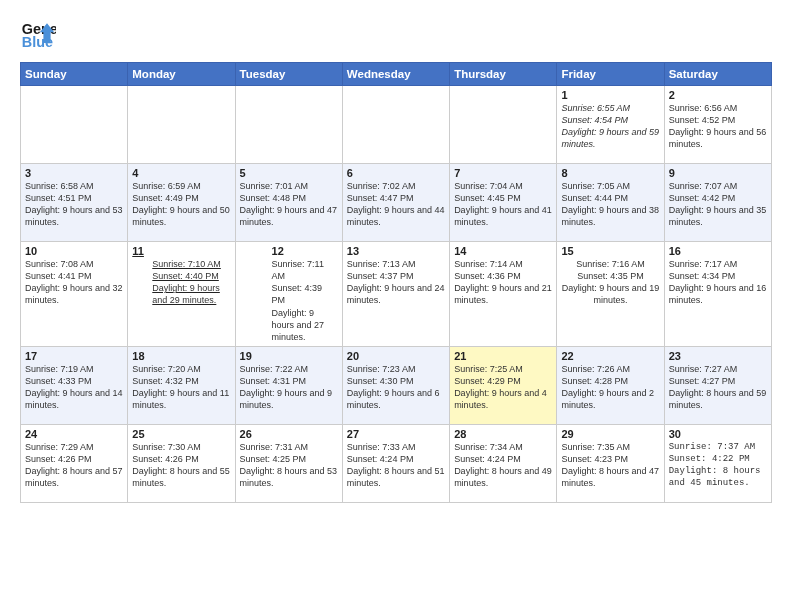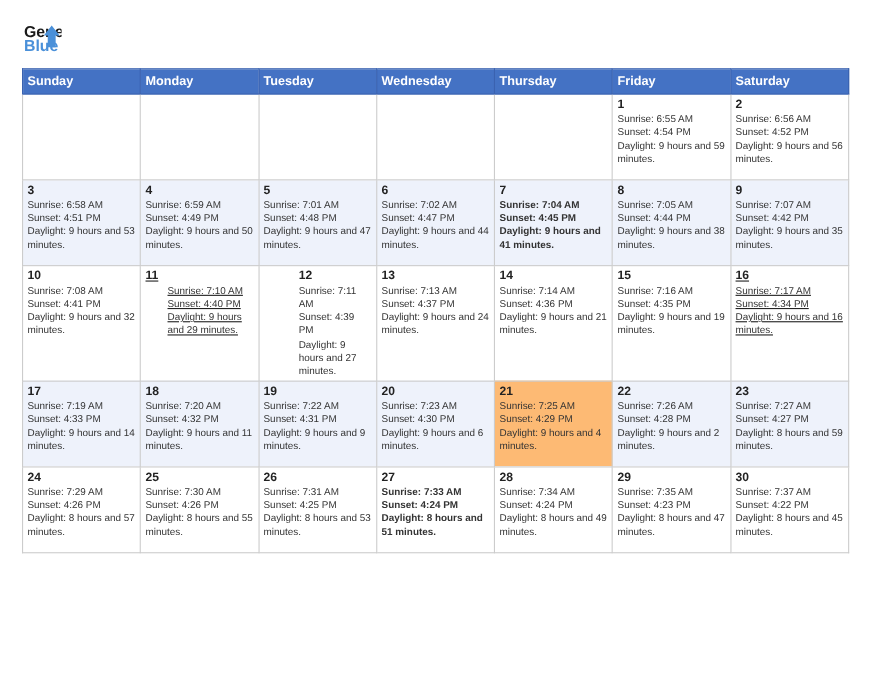--- a/index.html
+++ b/index.html
@@ -118,21 +118,21 @@
     </thead>
     <tbody id="calendar-body">
     <tr>
           <td class="empty-cell"></td>
           <td class="empty-cell"></td>
           <td class="empty-cell"></td>
           <td class="empty-cell"></td>
           <td class="empty-cell"></td>
           <td style="background: rgb(255, 255, 255);">
             <span class="day-num">1</span>
-            <div class="day-info" style="white-space: pre-line;">Sunrise: 6:55 AM
+            <div class="day-info" style="white-space: pre-line; font-style: italic;">Sunrise: 6:55 AM
 Sunset: 4:54 PM
 Daylight: 9 hours and 59 minutes.</div>
           </td>
           <td style="background: rgb(255, 255, 255);">
             <span class="day-num">2</span>
             <div class="day-info" style="white-space: pre-line;">Sunrise: 6:56 AM
 Sunset: 4:52 PM
 Daylight: 9 hours and 56 minutes.</div>
           </td>
         </tr>
@@ -156,21 +156,21 @@
 Daylight: 9 hours and 47 minutes.</div>
           </td>
           <td style="background: rgb(238, 242, 251);">
             <span class="day-num">6</span>
             <div class="day-info" style="white-space: pre-line;">Sunrise: 7:02 AM
 Sunset: 4:47 PM
 Daylight: 9 hours and 44 minutes.</div>
           </td>
           <td style="background: rgb(238, 242, 251);">
             <span class="day-num">7</span>
-            <div class="day-info" style="white-space: pre-line; font-weight: bold;">Sunrise: 7:04 AM
+            <div class="day-info" style="white-space: pre-line;">Sunrise: 7:04 AM
 Sunset: 4:45 PM
 Daylight: 9 hours and 41 minutes.</div>
           </td>
           <td style="background: rgb(238, 242, 251);">
             <span class="day-num">8</span>
             <div class="day-info" style="white-space: pre-line;">Sunrise: 7:05 AM
 Sunset: 4:44 PM
 Daylight: 9 hours and 38 minutes.</div>
           </td>
           <td style="background: rgb(238, 242, 251);">
@@ -206,25 +206,25 @@
 Daylight: 9 hours and 24 minutes.</div>
           </td>
           <td style="background: rgb(255, 255, 255);">
             <span class="day-num">14</span>
             <div class="day-info" style="white-space: pre-line;">Sunrise: 7:14 AM
 Sunset: 4:36 PM
 Daylight: 9 hours and 21 minutes.</div>
           </td>
           <td style="background: rgb(255, 255, 255);">
             <span class="day-num">15</span>
-            <div class="day-info" style="white-space: pre-line;">Sunrise: 7:16 AM
+            <div class="day-info" style="white-space: pre-line; text-align: center;">Sunrise: 7:16 AM
 Sunset: 4:35 PM
 Daylight: 9 hours and 19 minutes.</div>
           </td>
-          <td style="background: rgb(255, 255, 255); text-decoration: underline;">
+          <td style="background: rgb(255, 255, 255);">
             <span class="day-num">16</span>
             <div class="day-info" style="white-space: pre-line;">Sunrise: 7:17 AM
 Sunset: 4:34 PM
 Daylight: 9 hours and 16 minutes.</div>
           </td>
         </tr>
         <tr>
           <td style="background: rgb(238, 242, 251);">
             <span class="day-num">17</span>
             <div class="day-info" style="white-space: pre-line;">Sunrise: 7:19 AM
@@ -242,21 +242,21 @@
             <div class="day-info" style="white-space: pre-line;">Sunrise: 7:22 AM
 Sunset: 4:31 PM
 Daylight: 9 hours and 9 minutes.</div>
           </td>
           <td style="background: rgb(238, 242, 251);">
             <span class="day-num">20</span>
             <div class="day-info" style="white-space: pre-line;">Sunrise: 7:23 AM
 Sunset: 4:30 PM
 Daylight: 9 hours and 6 minutes.</div>
           </td>
-          <td style="background: #fdba74; margin-top: 28px;">
+          <td style="background: #fef9c3; margin-top: 28px;">
             <span class="day-num">21</span>
             <div class="day-info" style="white-space: pre-line;">Sunrise: 7:25 AM
 Sunset: 4:29 PM
 Daylight: 9 hours and 4 minutes.</div>
           </td>
           <td style="background: rgb(238, 242, 251);">
             <span class="day-num">22</span>
             <div class="day-info" style="white-space: pre-line;">Sunrise: 7:26 AM
 Sunset: 4:28 PM
 Daylight: 9 hours and 2 minutes.</div>
@@ -282,38 +282,38 @@
 Daylight: 8 hours and 55 minutes.</div>
           </td>
           <td style="background: rgb(255, 255, 255);">
             <span class="day-num">26</span>
             <div class="day-info" style="white-space: pre-line;">Sunrise: 7:31 AM
 Sunset: 4:25 PM
 Daylight: 8 hours and 53 minutes.</div>
           </td>
           <td style="background: rgb(255, 255, 255);">
             <span class="day-num">27</span>
-            <div class="day-info" style="white-space: pre-line; font-weight: bold;">Sunrise: 7:33 AM
+            <div class="day-info" style="white-space: pre-line;">Sunrise: 7:33 AM
 Sunset: 4:24 PM
 Daylight: 8 hours and 51 minutes.</div>
           </td>
           <td style="background: rgb(255, 255, 255);">
             <span class="day-num">28</span>
             <div class="day-info" style="white-space: pre-line;">Sunrise: 7:34 AM
 Sunset: 4:24 PM
 Daylight: 8 hours and 49 minutes.</div>
           </td>
           <td style="background: rgb(255, 255, 255);">
             <span class="day-num">29</span>
             <div class="day-info" style="white-space: pre-line;">Sunrise: 7:35 AM
 Sunset: 4:23 PM
 Daylight: 8 hours and 47 minutes.</div>
           </td>
           <td style="background: rgb(255, 255, 255);">
             <span class="day-num">30</span>
-            <div class="day-info" style="white-space: pre-line;">Sunrise: 7:37 AM
+            <div class="day-info" style="white-space: pre-line; font-family: Liberation Mono, monospace;">Sunrise: 7:37 AM
 Sunset: 4:22 PM
 Daylight: 8 hours and 45 minutes.</div>
           </td>
         </tr>
       </tbody>
   </table>
 </div>
 
 </body></html>

